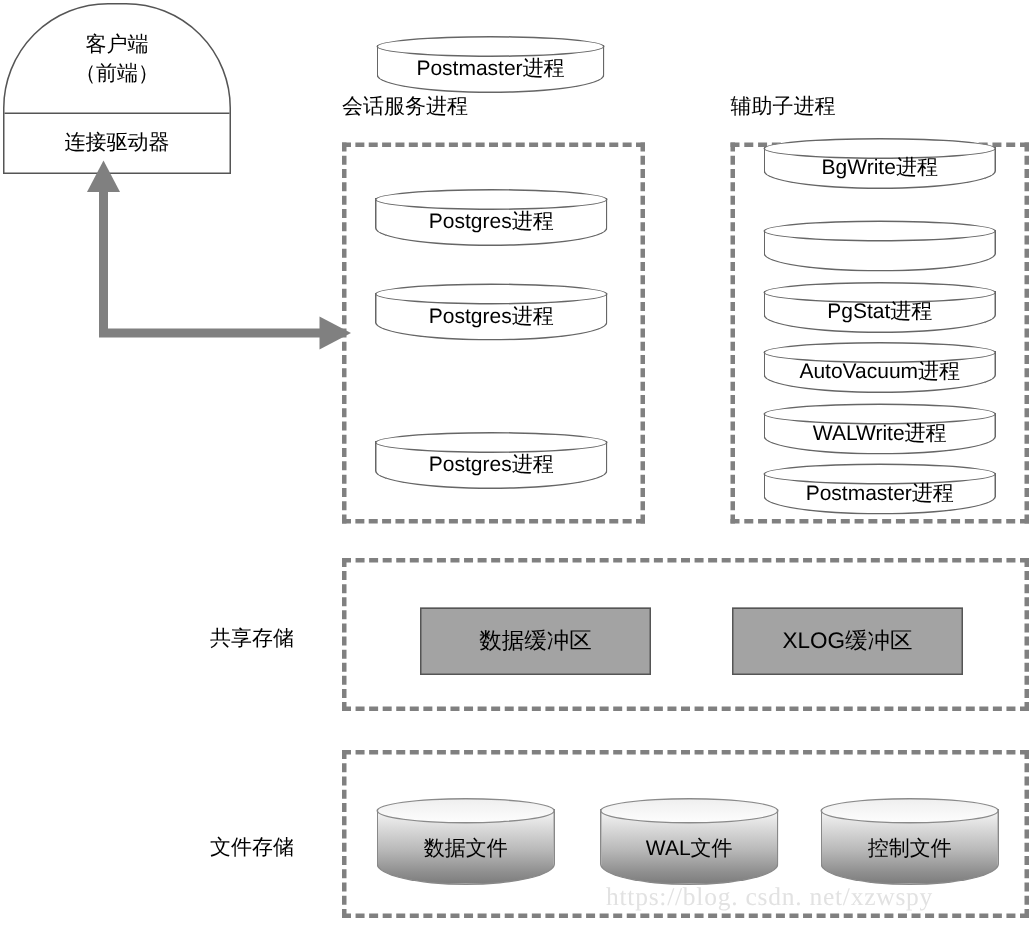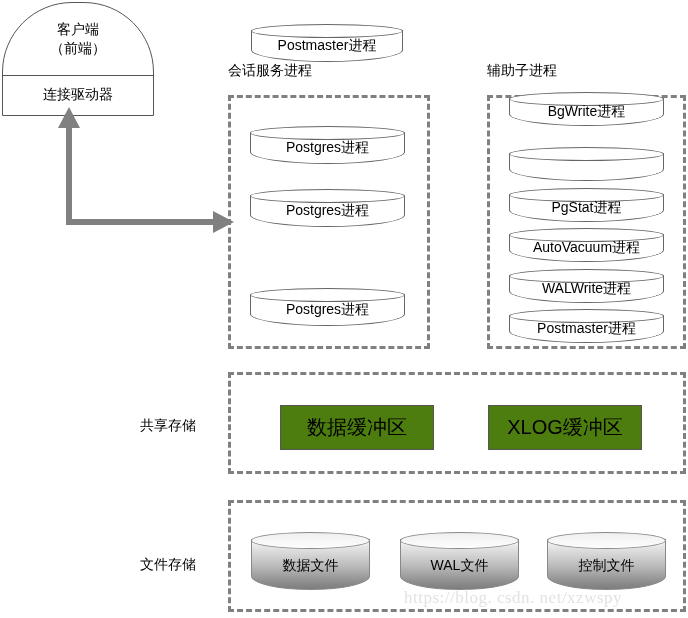--- a/index.html
+++ b/index.html
@@ -126,26 +126,26 @@
   
   .dashed-group {
     border: 3px dashed #808080;
     box-sizing: border-box;
     background: transparent;
   }
 
   
   .rect-box {
     border: 1px solid #555;
-    background: #4d7c0f;
-    box-sizing: border-box;
-    display: flex;
-    align-items: center;
-    justify-content: center;
-    font-size: 20px;
+    background: #a3a3a3;
+    box-sizing: border-box;
+    display: flex;
+    align-items: center;
+    justify-content: center;
+    font-size: 15px;
     color: #000;
   }
 
   
   .grp-label {
     font-size: 14px;
     color: #000;
     white-space: nowrap;
   }
   .side-label {

